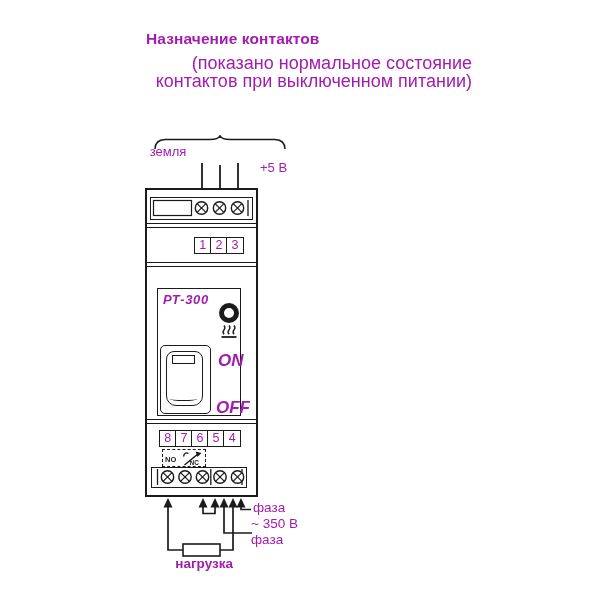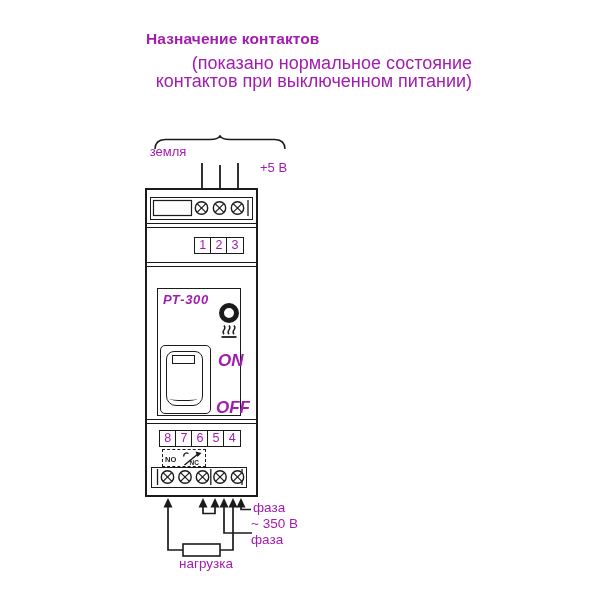--- a/index.html
+++ b/index.html
@@ -62,21 +62,21 @@
   .sw-on  { left: 60px; top: 62px; }
   .sw-off { left: 58px; top: 109px; }
 
   .relay { left: 15px; top: 259px; width: 44px; height: 18px;
     border: 1.2px dashed #1b1b1b; background: #fff; }
 
   .wire-lbl { font-size: 13.5px; white-space: nowrap; }
   .lbl-neutral { left: 253px; top: 500px; }
   .lbl-voltage { left: 251px; top: 516px; }
   .lbl-phase   { left: 251px; top: 532px; }
-  .lbl-load    { left: 179px; top: 556px; width: 62px; text-align: left; }
+  .lbl-load    { left: 171px; top: 556px; width: 62px; text-align: right; font-weight: bold; }
 </style>
 </head>
 <body>
 
 <div class="canvas">
 
   <div class="abs title">Назначение контактов</div>
   <div class="abs subtitle">(показано нормальное состояние контактов при выключенном питании)</div>
 
   <svg class="abs" style="left:153px; top:135px;" width="134" height="15" viewBox="0 0 134 15">

